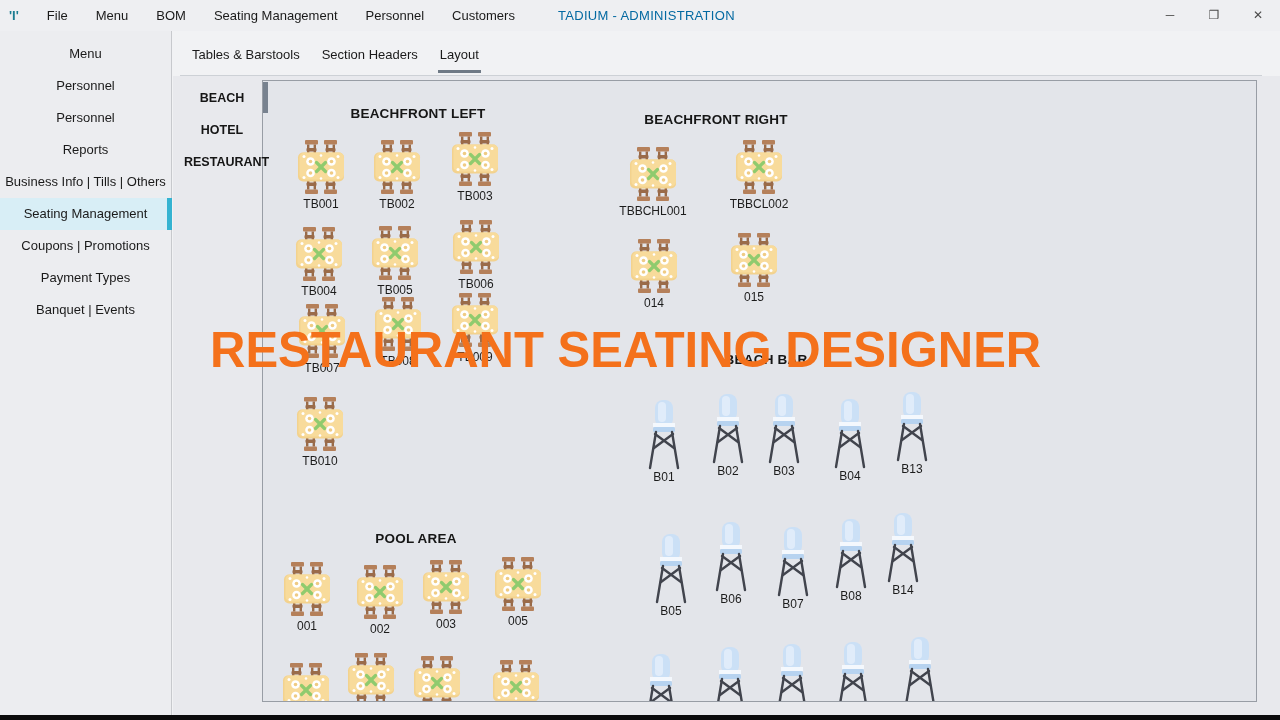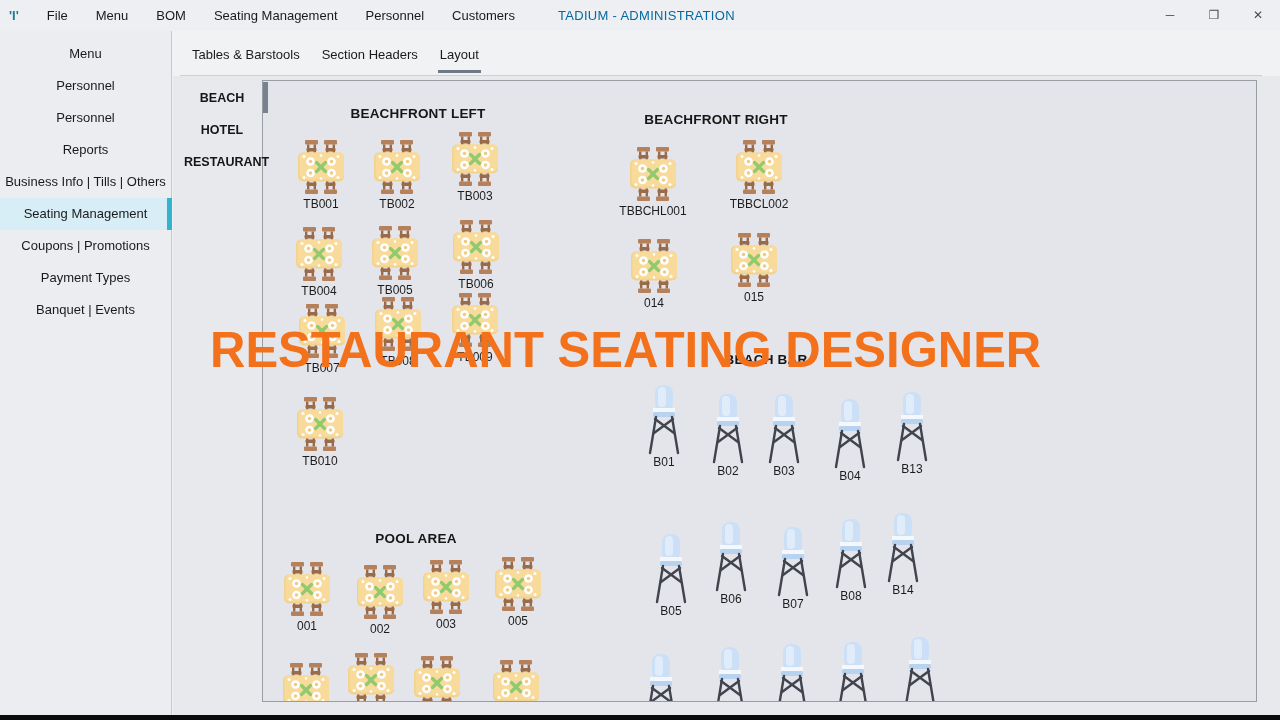--- a/index.html
+++ b/index.html
@@ -1104,21 +1104,21 @@
     <circle cx="15.5" cy="21.5" r="1.8"></circle>
           <circle cx="36.5" cy="21.5" r="1.8"></circle>
     <circle cx="15.5" cy="33" r="1.8"></circle>
           <circle cx="36.5" cy="33" r="1.8"></circle>
   </g>
   <g stroke="#8FCB6E" stroke-width="3.2" stroke-linecap="round">
     <line x1="21.5" y1="22.5" x2="30.5" y2="31.5"></line>
           <line x1="30.5" y1="22.5" x2="21.5" y2="31.5"></line>
   </g>
 </svg></div>
-    <div class="furn stool" style="left: 383px; top: 302px;"><svg width="36" height="72" viewBox="0 0 36 72">
+    <div class="furn stool" style="left: 383px; top: 317px;"><svg width="36" height="72" viewBox="0 0 36 72">
   <rect x="9" y="2" width="18" height="27" rx="8" fill="#CBE0F6"></rect>
   <rect x="12" y="4" width="8" height="20" rx="4" fill="#E0ECFA"></rect>
   <rect x="7" y="25" width="22" height="4" fill="#F4F8FD"></rect>
   <rect x="7" y="29" width="22" height="5" rx="1.5" fill="#B7D3F0"></rect>
   <g stroke="#41444D" stroke-width="2.4" stroke-linecap="round" fill="none">
     <line x1="10" y1="34" x2="4" y2="70"></line>
     <line x1="26" y1="34" x2="32" y2="70"></line>
     <line x1="9" y1="36" x2="28" y2="50"></line>
     <line x1="27" y1="36" x2="8" y2="50"></line>
   </g>

